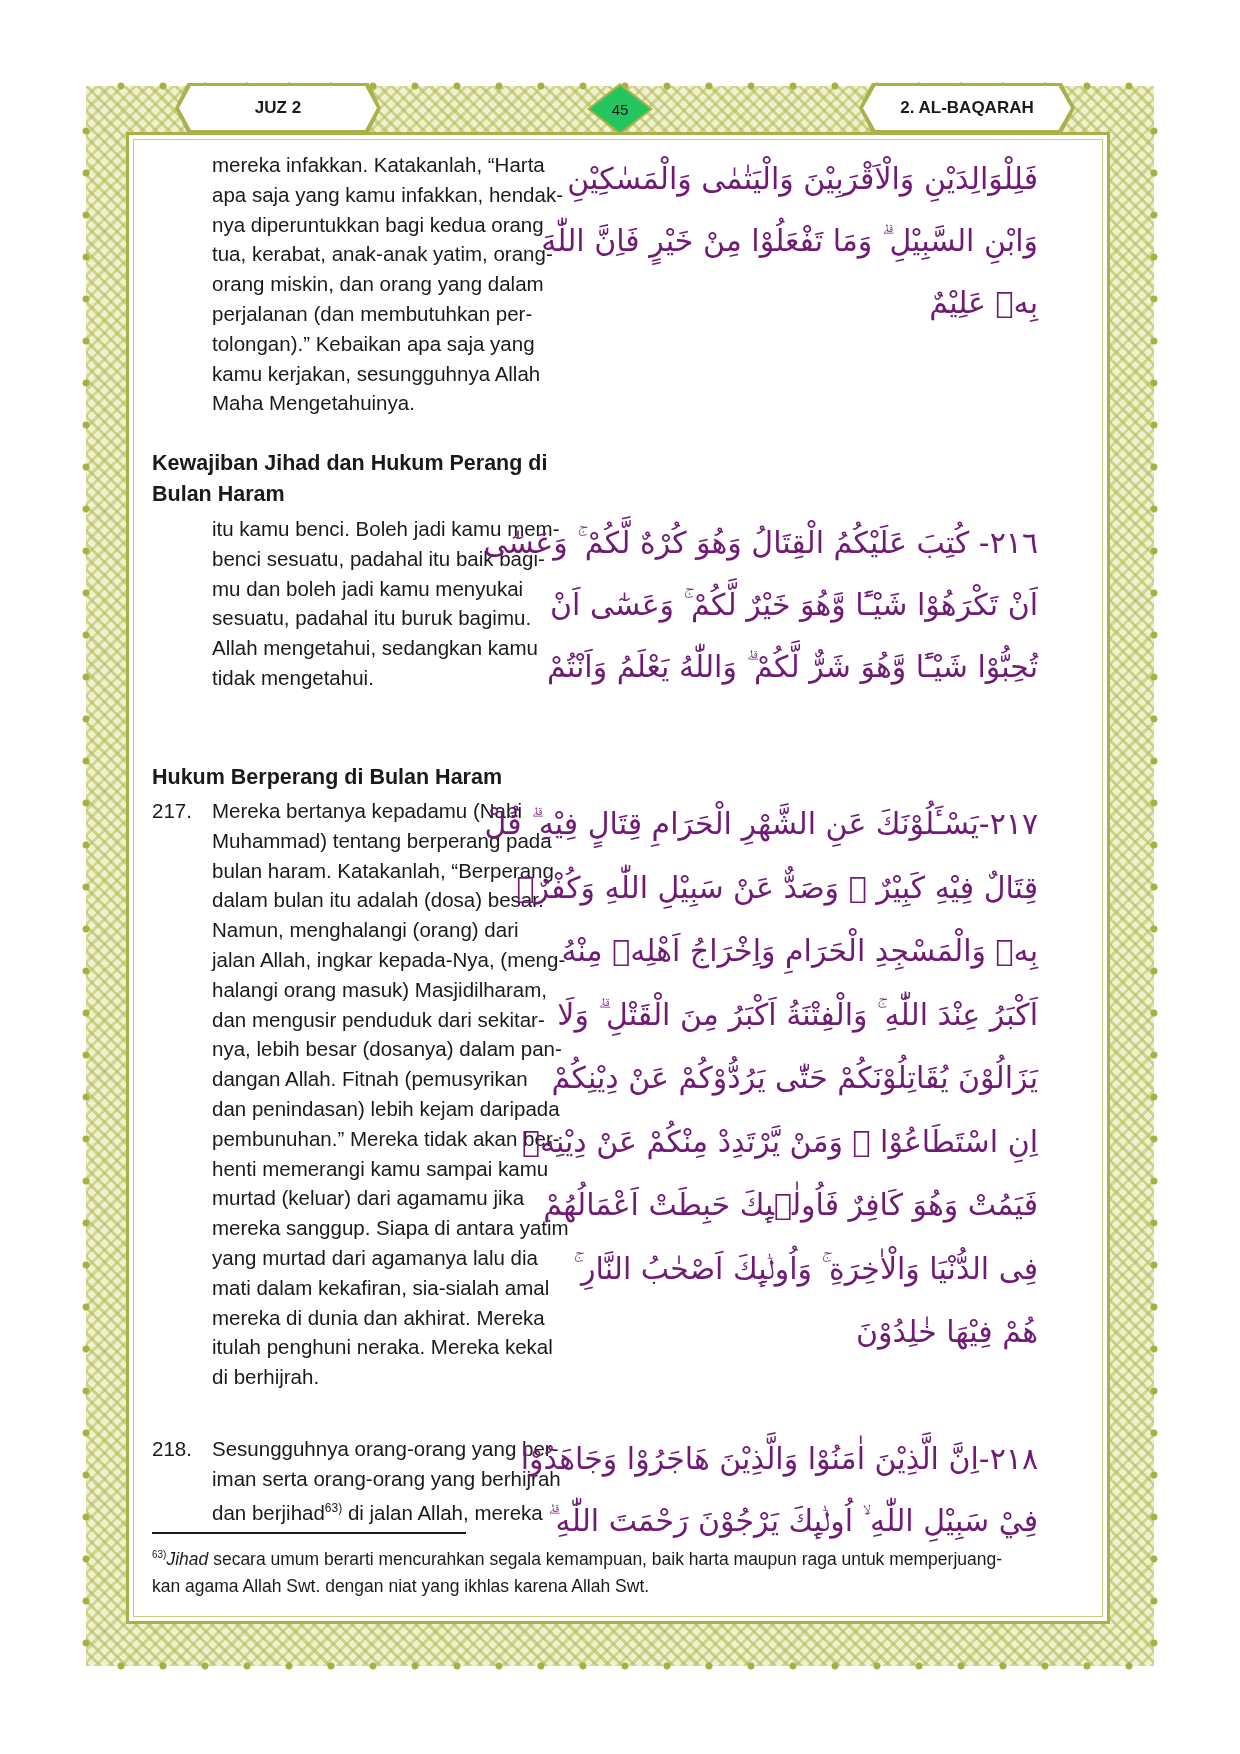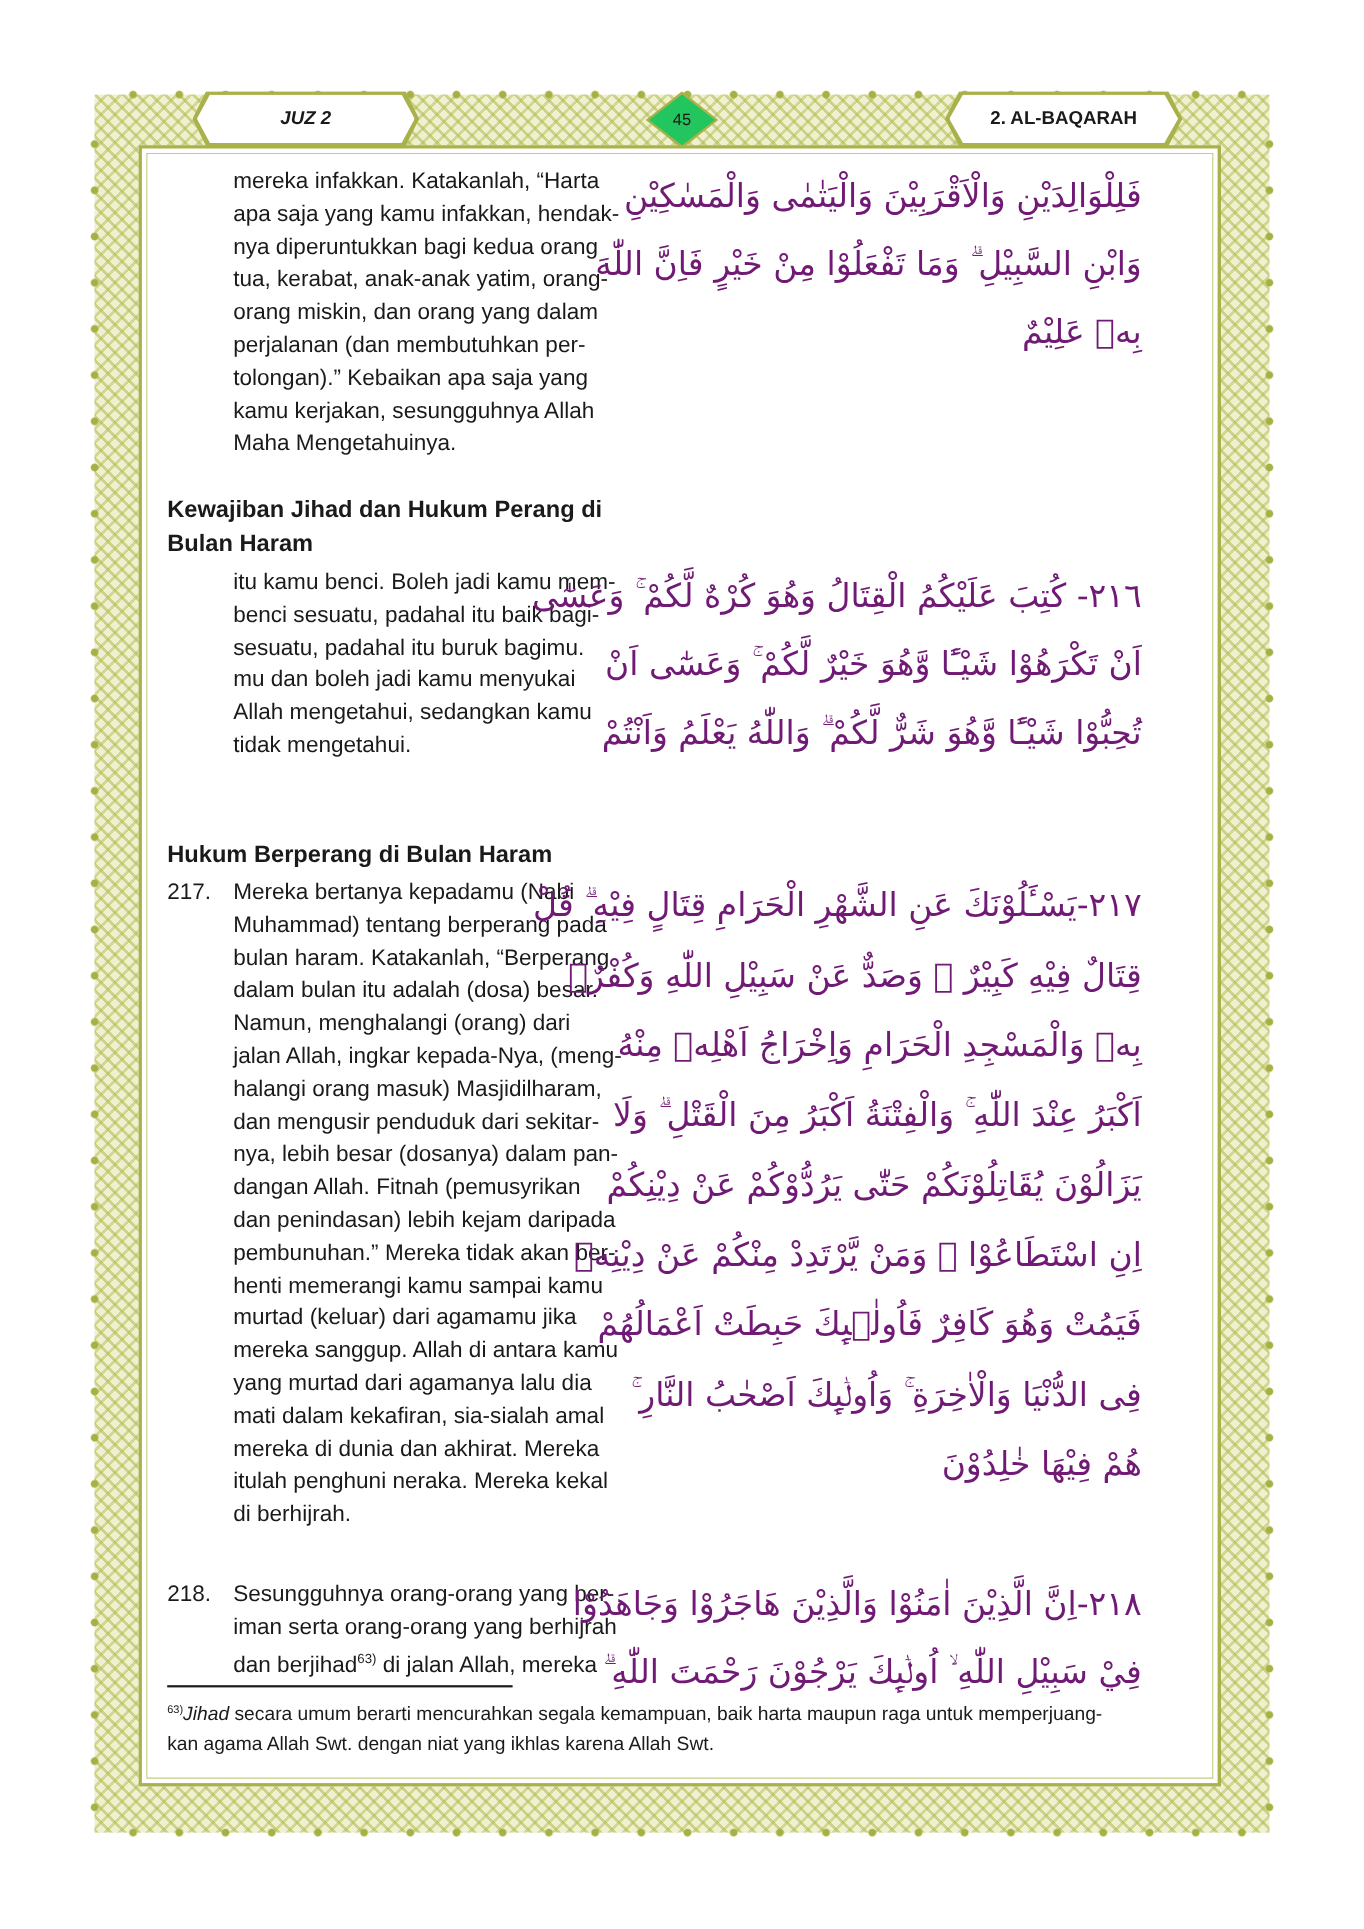--- a/index.html
+++ b/index.html
@@ -87,21 +87,21 @@
 
 <div class="ornament"></div>
 <div class="ornament-edge-dots-top"></div>
 <div class="ornament-edge-dots-bottom"></div>
 <div class="ornament-edge-dots-left"></div>
 <div class="ornament-edge-dots-right"></div>
 
 <div class="frame"></div>
 
 <div class="cart-outline" style="left:175px; top:83px; width:206px;"></div>
-<div class="cart-fill" style="left:179px; top:86px; width:198px;font-style:italic;">JUZ  2</div>
+<div class="cart-fill" style="left:179px; top:86px; width:198px;">JUZ  2</div>
 
 <div class="pagenum-outline"></div>
 <div class="pagenum">45</div>
 
 <div class="cart-outline" style="left:859px; top:83px; width:216px;"></div>
 <div class="cart-fill" style="left:863px; top:86px; width:208px;">2. AL-BAQARAH</div>
 
 <div class="trans" style="top:150px;">
   <div class="indent">mereka infakkan. Katakanlah, “Harta</div>
   <div class="indent">apa saja yang kamu infakkan, hendak-</div>
@@ -120,22 +120,22 @@
 </div>
 
 <div class="trans heading" style="top:448px;">
   <div>Kewajiban Jihad dan Hukum Perang di</div>
   <div>Bulan Haram</div>
 </div>
 
 <div class="trans" style="top:514px;">
   <div class="indent">itu kamu benci. Boleh jadi kamu mem-</div>
   <div class="indent">benci sesuatu, padahal itu baik bagi-</div>
+  <div class="indent">mu dan boleh jadi kamu menyukai</div>
   <div class="indent">sesuatu, padahal itu buruk bagimu.</div>
-  <div class="indent">mu dan boleh jadi kamu menyukai</div>
   <div class="indent">Allah mengetahui, sedangkan kamu</div>
   <div class="indent">tidak mengetahui.</div>
 </div>
 <div class="arabic" style="top:512px;">
   <span class="ln">٢١٦- كُتِبَ عَلَيْكُمُ الْقِتَالُ وَهُوَ كُرْهٌ لَّكُمْ ۚ وَعَسٰٓى</span>
   <span class="ln">اَنْ تَكْرَهُوْا شَيْـًٔا وَّهُوَ خَيْرٌ لَّكُمْ ۚ وَعَسٰٓى اَنْ</span>
   <span class="ln">تُحِبُّوْا شَيْـًٔا وَّهُوَ شَرٌّ لَّكُمْ ۗ وَاللّٰهُ يَعْلَمُ وَاَنْتُمْ</span>
 </div>
 
 <div class="trans heading" style="top:762px;">
@@ -153,21 +153,21 @@
   <div class="indent">Namun, menghalangi (orang) dari</div>
   <div class="indent">jalan Allah, ingkar kepada-Nya, (meng-</div>
   <div class="indent">halangi orang masuk) Masjidilharam,</div>
   <div class="indent">dan mengusir penduduk dari sekitar-</div>
   <div class="indent">nya, lebih besar (dosanya) dalam pan-</div>
   <div class="indent">dangan Allah. Fitnah (pemusyrikan</div>
   <div class="indent">dan penindasan) lebih kejam daripada</div>
   <div class="indent">pembunuhan.” Mereka tidak akan ber-</div>
   <div class="indent">henti memerangi kamu sampai kamu</div>
   <div class="indent">murtad (keluar) dari agamamu jika</div>
-  <div class="indent">mereka sanggup. Allah di antara kamu</div>
+  <div class="indent">mereka sanggup. Siapa di antara yatim</div>
   <div class="indent">yang murtad dari agamanya lalu dia</div>
   <div class="indent">mati dalam kekafiran, sia-sialah amal</div>
   <div class="indent">mereka di dunia dan akhirat. Mereka</div>
   <div class="indent">itulah penghuni neraka. Mereka kekal</div>
   <div class="indent">di berhijrah.</div>
 </div>
 <div class="arabic" style="top:792px; line-height:63.5px;">
   <span class="ln">٢١٧-يَسْـَٔلُوْنَكَ عَنِ الشَّهْرِ الْحَرَامِ قِتَالٍ فِيْهِ ۗ قُلْ</span>
   <span class="ln">قِتَالٌ فِيْهِ كَبِيْرٌ ۗ وَصَدٌّ عَنْ سَبِيْلِ اللّٰهِ وَكُفْرٌۢ</span>
   <span class="ln">بِهٖ وَالْمَسْجِدِ الْحَرَامِ وَاِخْرَاجُ اَهْلِهٖ مِنْهُ</span>

